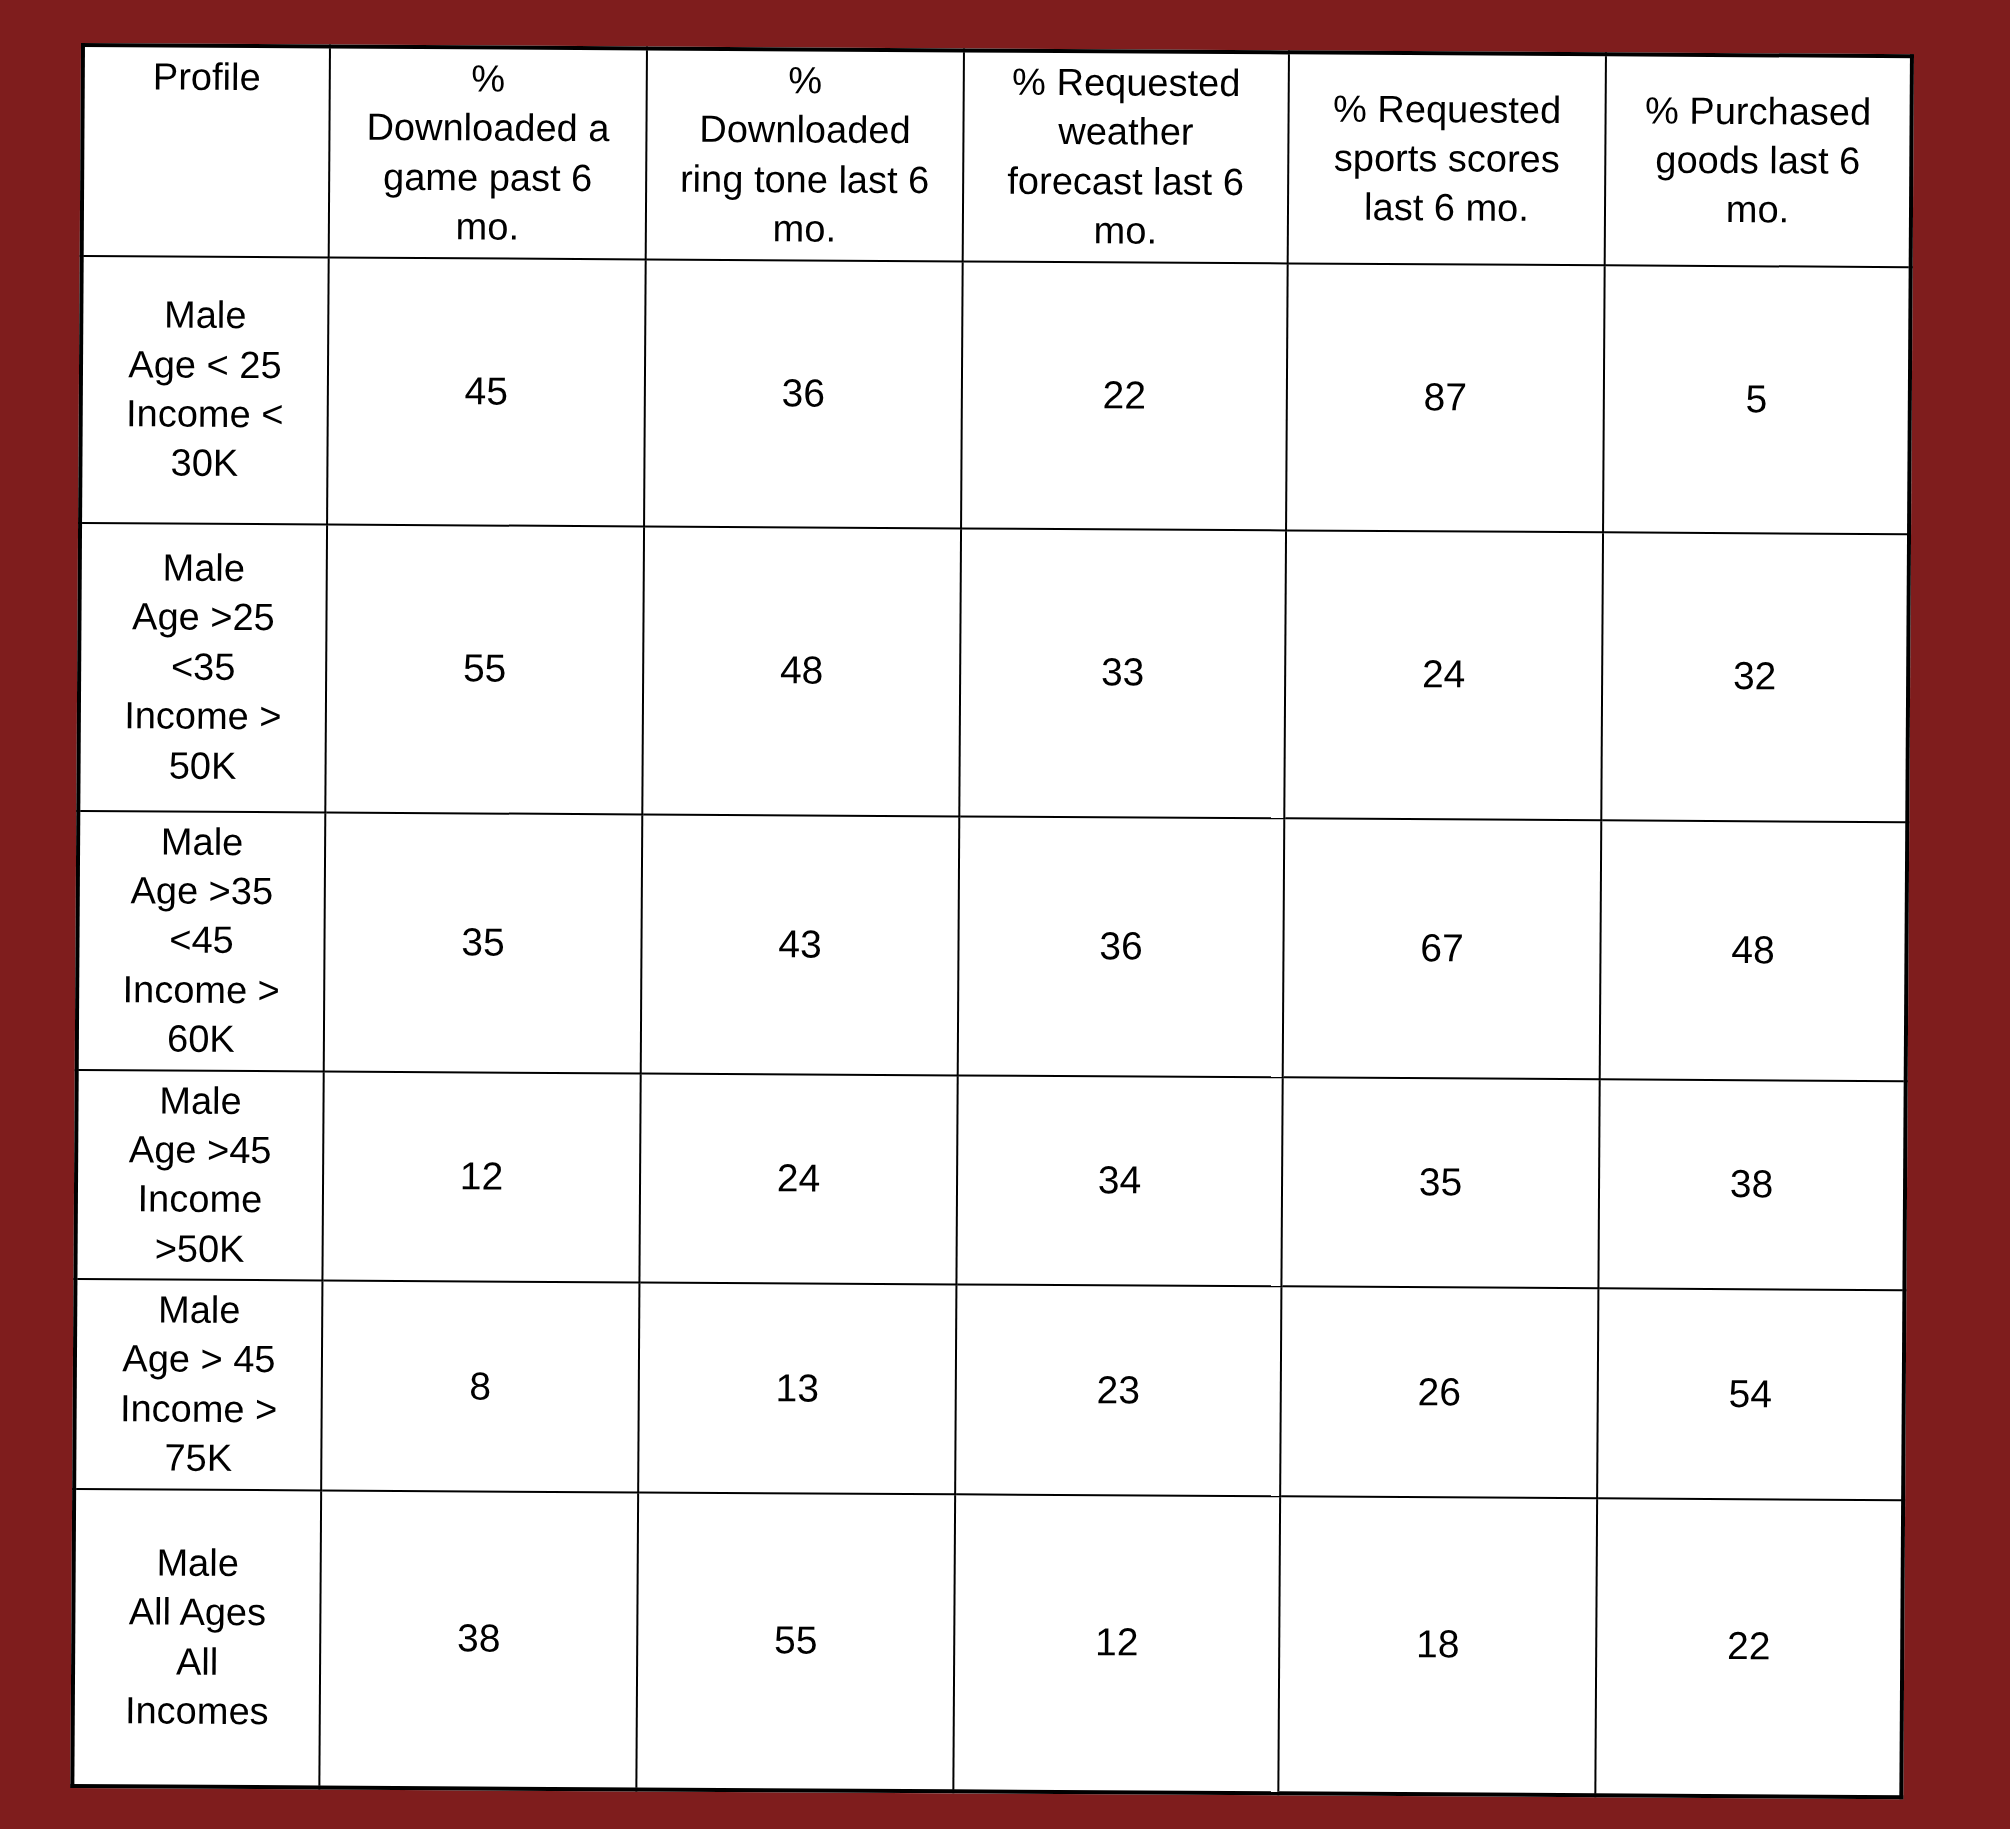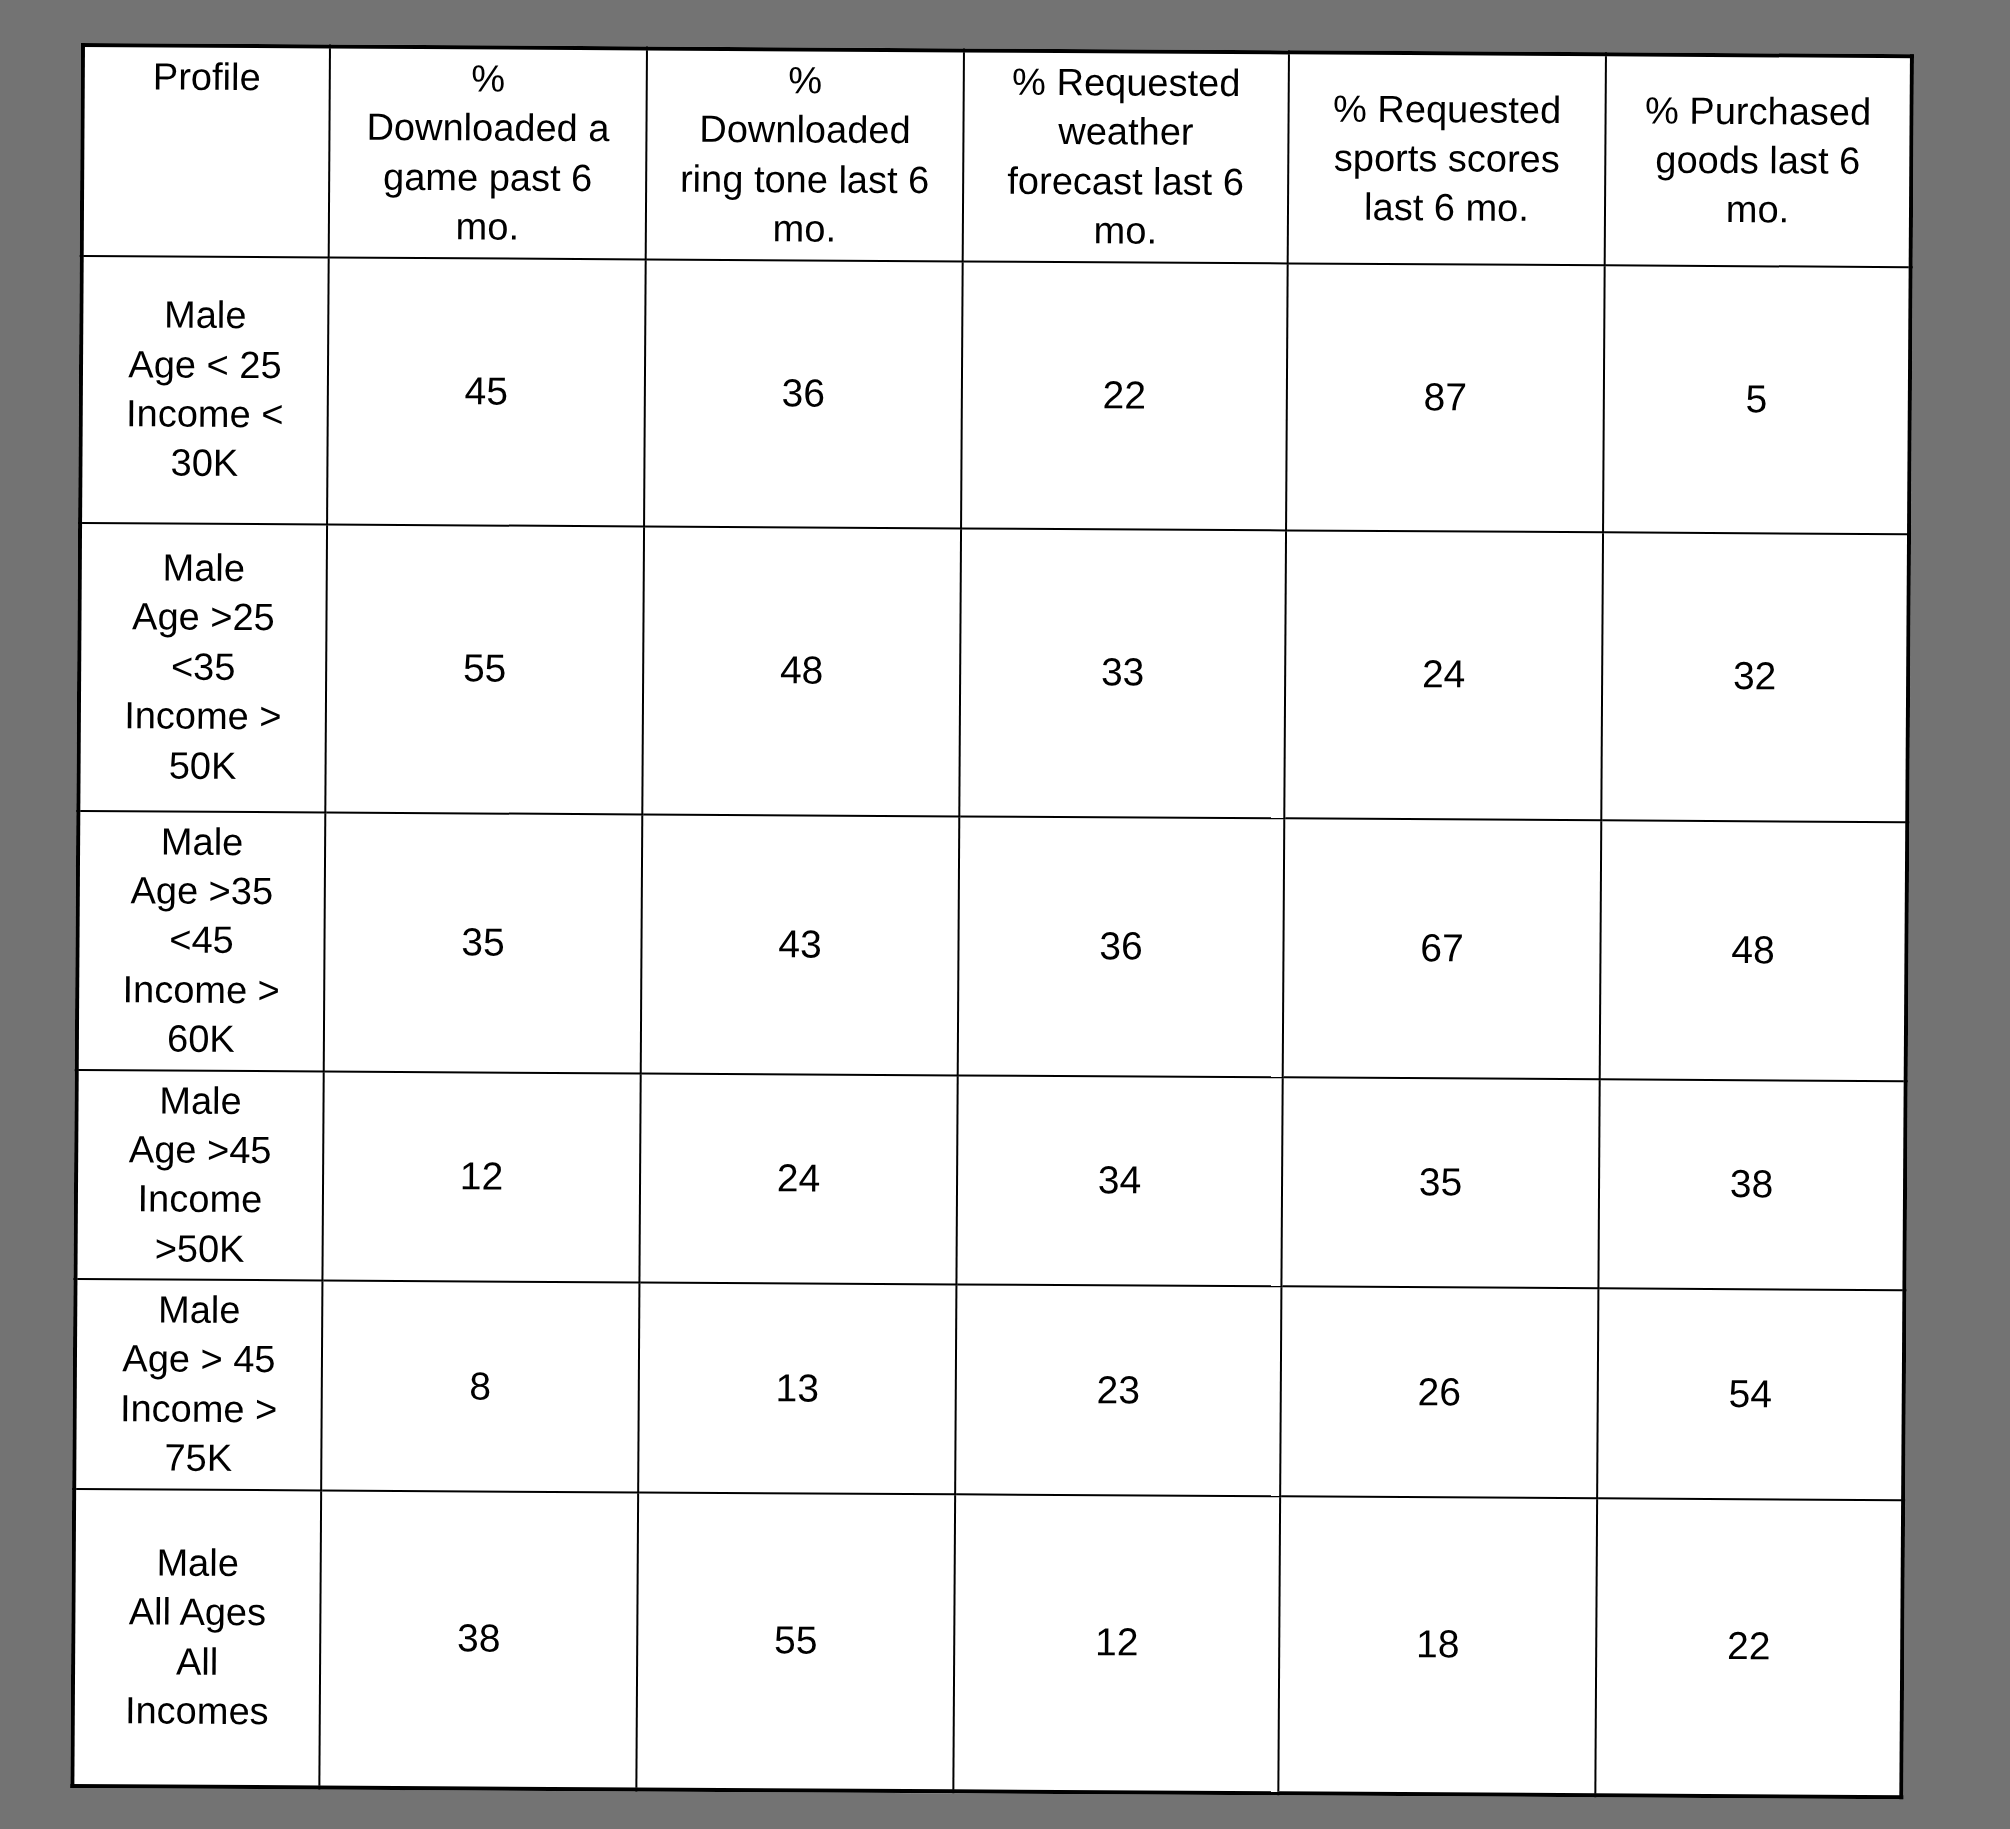--- a/index.html
+++ b/index.html
@@ -13,21 +13,21 @@
     font-family: "Liberation Sans", sans-serif;
     color: #000000;
     overflow: hidden;
   }
 
   
   .scan-page {
     position: relative;
     width: 2011px;
     height: 1830px;
-    background: #737373;
+    background: #7f1d1d;
   }
 
   
   .table-skew-wrap {
     position: absolute;
     left: 81px;
     top: 43px;
     width: 1827px;
     transform: rotate(0.35deg);
     transform-origin: 0 0;

